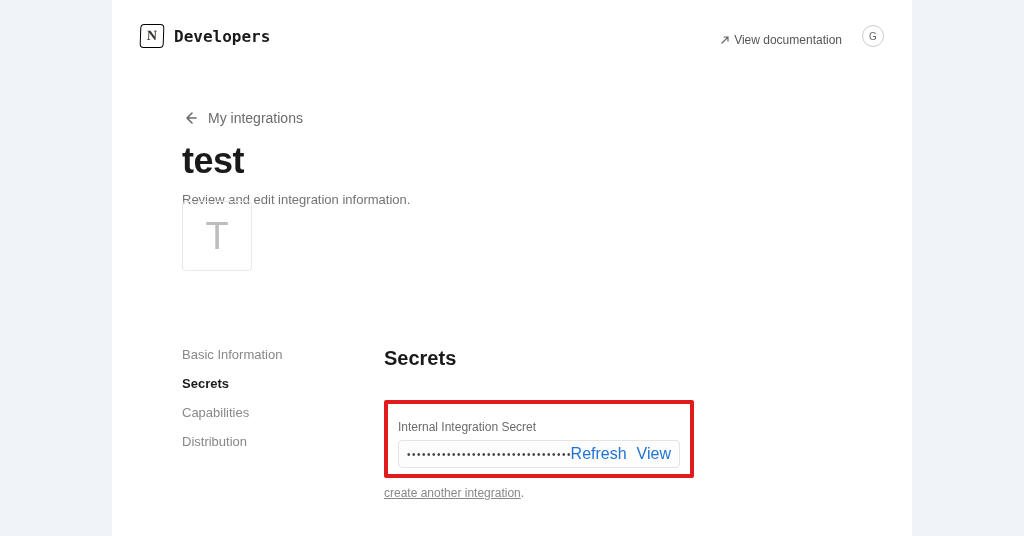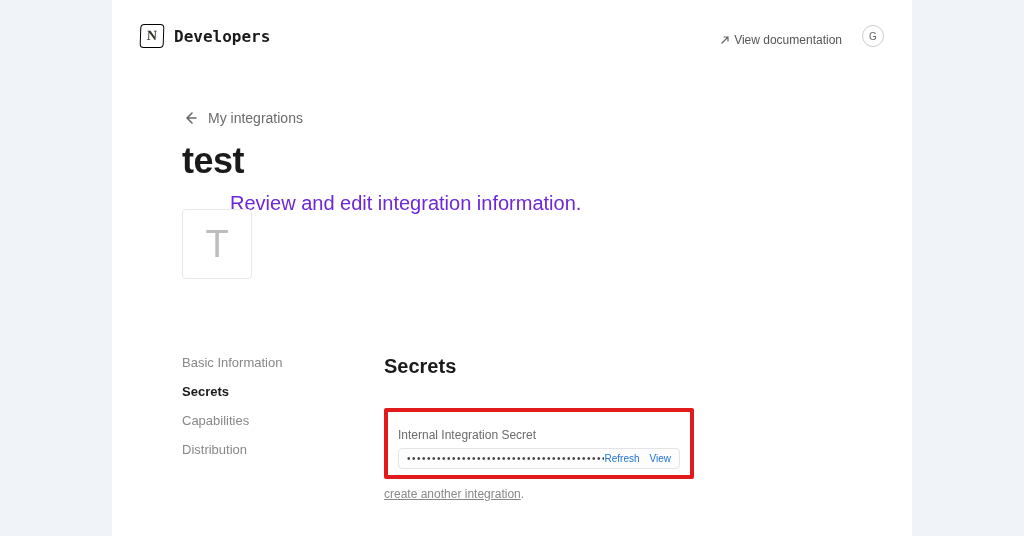--- a/index.html
+++ b/index.html
@@ -96,23 +96,22 @@
     }
     .hero-left { flex: 1; }
     .page-title {
       font-size: 36px;
       font-weight: 800;
       color: #1a1a1a;
       margin-bottom: 10px;
       letter-spacing: -0.5px;
     }
     .page-subtitle {
-      font-size: 20px;
-      color: #6d28d9;
-      margin-left: 48px;
+      font-size: 13px;
+      color: #737373;
     }
     .icon-tile {
       width: 70px;
       height: 70px;
       border: 1px solid #e9e9e7;
       border-radius: 4px;
       display: flex;
       align-items: center;
       justify-content: center;
       font-size: 38px;
@@ -173,21 +172,21 @@
       flex: 1;
       font-size: 10px;
       letter-spacing: 1.5px;
       color: #444;
       overflow: hidden;
       white-space: nowrap;
     }
     .secret-actions {
       display: flex;
       gap: 10px;
-      font-size: 10px;
+      font-size: 16px;
     }
     .secret-action {
       color: #2074d4;
       cursor: pointer;
     }
     .help-text {
       font-size: 12px;
       color: #888;
       margin-top: 8px;
       width: 310px;

